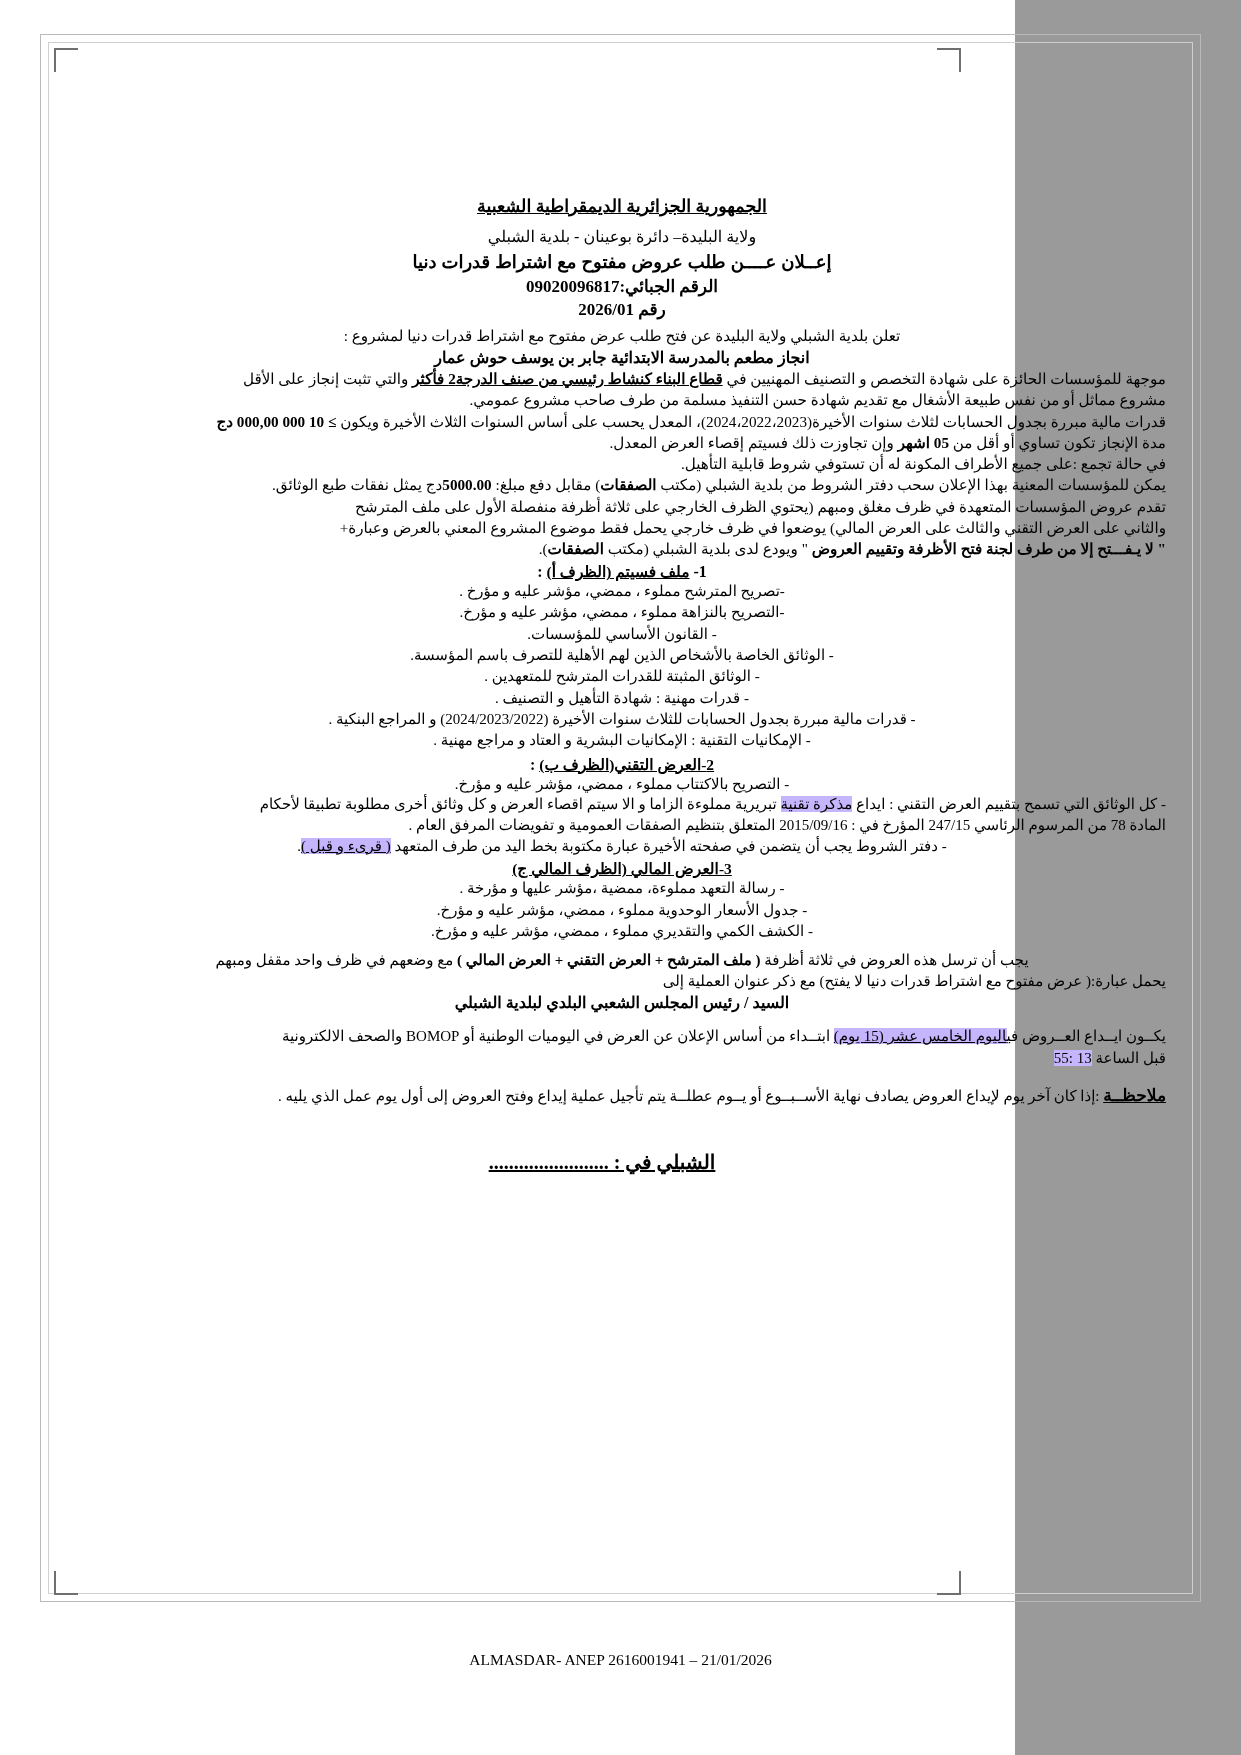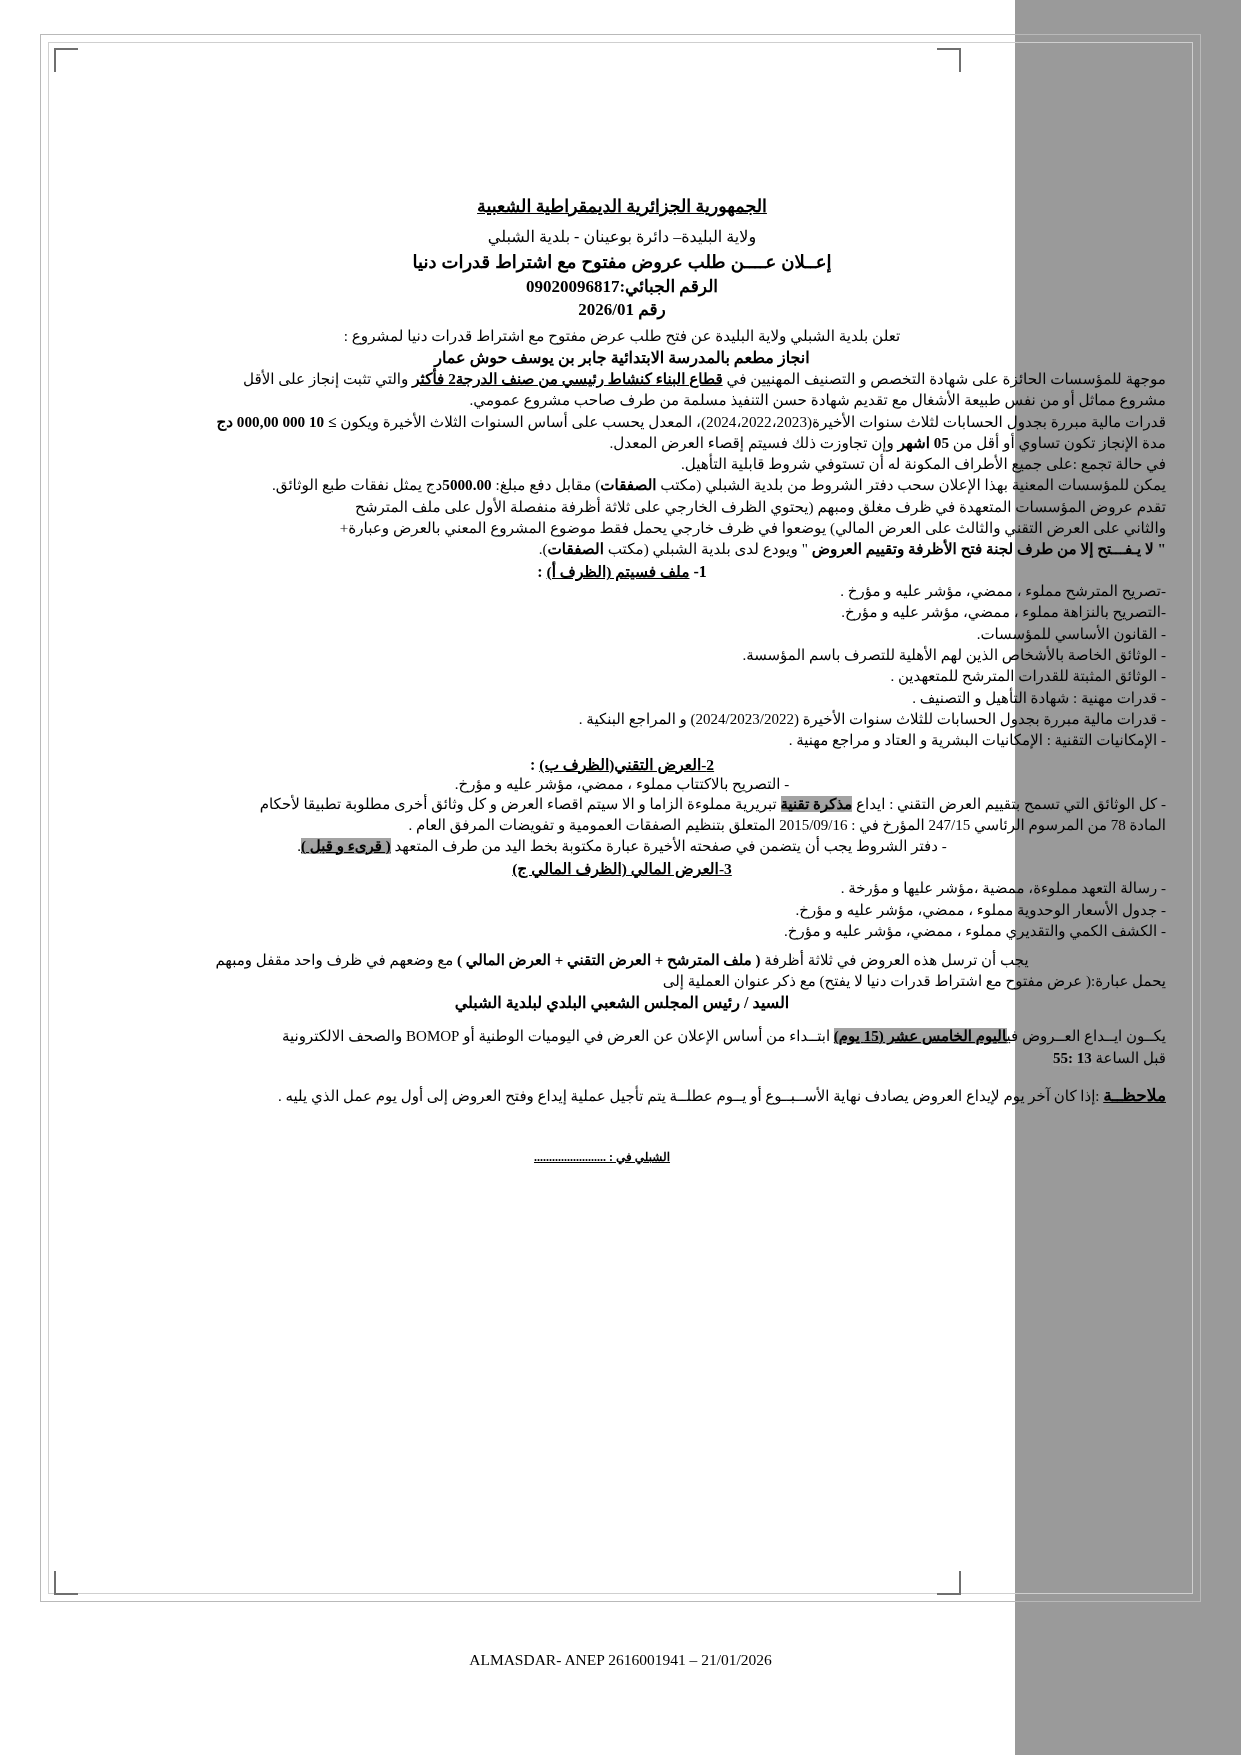--- a/index.html
+++ b/index.html
@@ -60,21 +60,21 @@
     left: 78px;
     top: 196px;
     width: 1088px;
     box-sizing: border-box;
     text-align: right;
     color: #000;
   }
   .j  { text-align: right; }
   .b  { font-weight: bold; }
   .u  { text-decoration: underline; }
-  .hl { background: #a3a3a3; font-weight: bold; }
+  .hl { background: #c4b5fd; font-weight: normal; }
 
   .title-main {
     font-size: 17.5px;
     font-weight: bold;
     text-align: center;
     text-decoration: underline;
     letter-spacing: 0px;
     margin: 0 0 10px 0;
   }
   .subline {
@@ -123,21 +123,21 @@
   .sec-1-wrap .num { font-weight: bold; text-decoration: none; }
 
   ul.items {
     list-style: none;
     margin: 0;
     padding: 0;
   }
   ul.items li {
     font-size: 15px;
     line-height: 1.42;
-    text-align: right;
+    text-align: center;
     margin: 0;
   }
   .wide-line {
     font-size: 15px;
     line-height: 1.38;
     text-align: right;
     margin: 0;
   }
   .indent-line {
     font-size: 15px;
@@ -167,21 +167,21 @@
     text-align: right;
     line-height: 1.4;
   }
   .note .note-label {
     font-size: 17px;
     font-weight: bold;
     text-decoration: underline;
   }
   .place {
     margin-top: 42px;
-    font-size: 12px;
+    font-size: 20px;
     font-weight: bold;
     text-decoration: underline;
     text-align: center;
     padding-right: 40px;
   }
   .footer {
     position: absolute;
     left: 0;
     bottom: 86px;
     width: 1241px;

